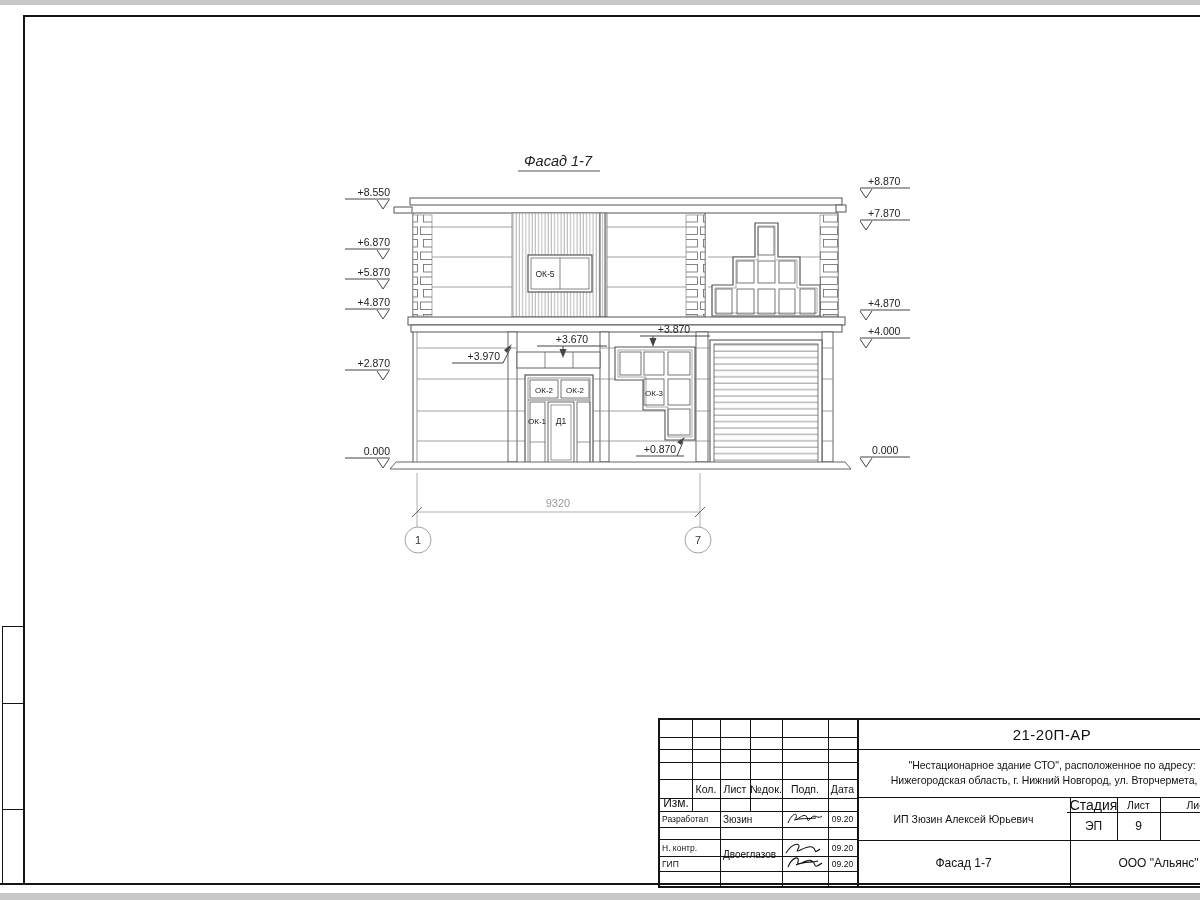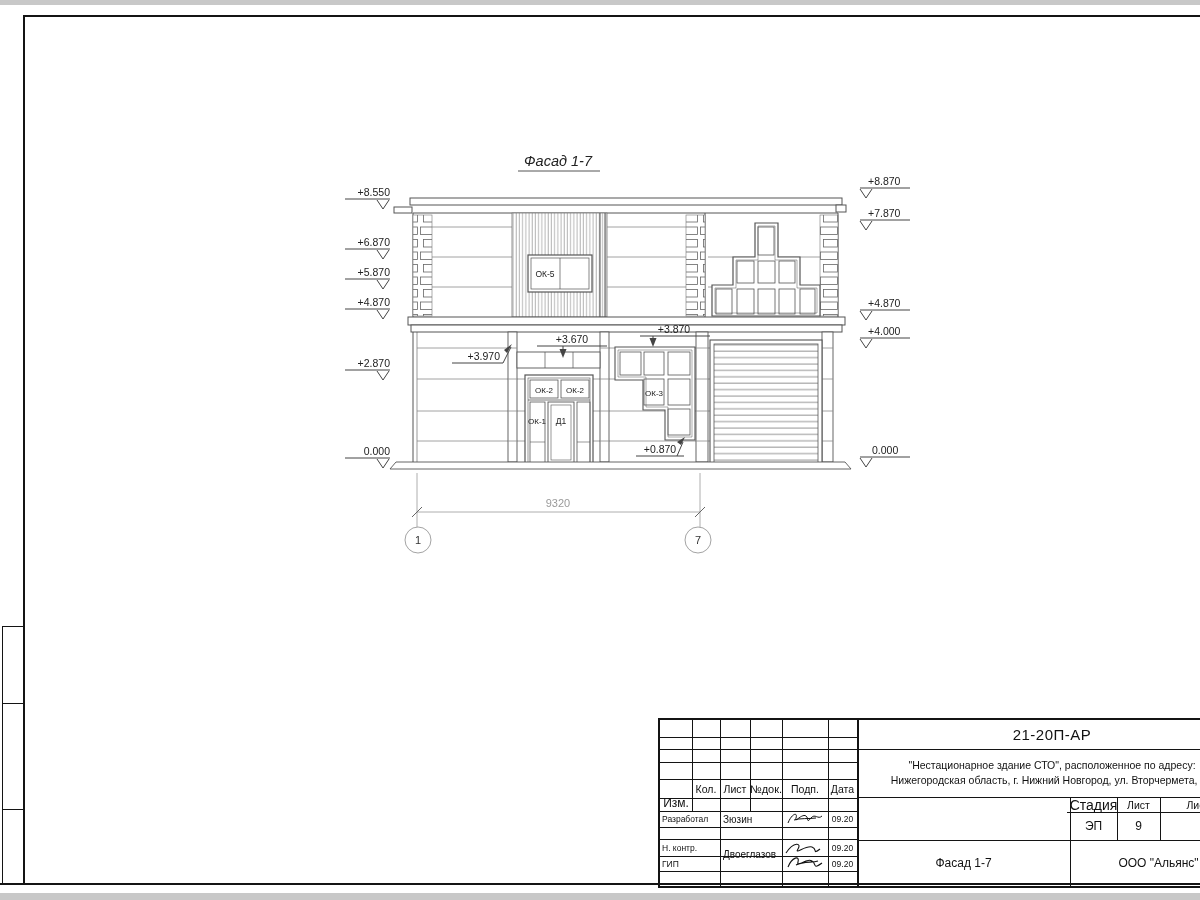--- a/index.html
+++ b/index.html
@@ -343,20 +343,21 @@
   <div class="abs vl" style="left:500px;top:77px;height:43px;"></div>
 
   <div class="cell" style="left:197px;top:0;width:390px;height:29px;font-size:15px;letter-spacing:0.5px;">21-20П-АР</div>
 
   <div class="abs" style="left:197px;top:29px;width:390px;height:48px;display:flex;flex-direction:column;
               align-items:center;justify-content:center;font-size:10.5px;color:#111;line-height:15px;white-space:nowrap;">
     <span>"Нестационарное здание СТО", расположенное по адресу:</span>
     <span>Нижегородская область, г. Нижний Новгород, ул. Вторчермета, 1А</span>
   </div>
 
+  <div class="cell" style="left:197px;top:77px;width:213px;height:43px;font-size:10.5px;">ИП Зюзин Алексей Юрьевич</div>
 
   <div class="cell" style="left:410px;top:77px;width:47px;height:15px;font-size:14px;">Стадия</div>
   <div class="cell" style="left:457px;top:77px;width:43px;height:15px;font-size:10.5px;">Лист</div>
   <div class="cell" style="left:500px;top:77px;width:87px;height:15px;font-size:10.5px;">Листов</div>
   <div class="cell" style="left:410px;top:92px;width:47px;height:28px;font-size:12px;">ЭП</div>
   <div class="cell" style="left:457px;top:92px;width:43px;height:28px;font-size:12px;">9</div>
   <div class="cell" style="left:500px;top:92px;width:87px;height:28px;font-size:12px;"></div>
 
   <div class="cell" style="left:197px;top:120px;width:213px;height:46px;font-size:12px;">Фасад 1-7</div>
   <div class="cell" style="left:410px;top:120px;width:177px;height:46px;font-size:12px;">ООО "Альянс"</div>

